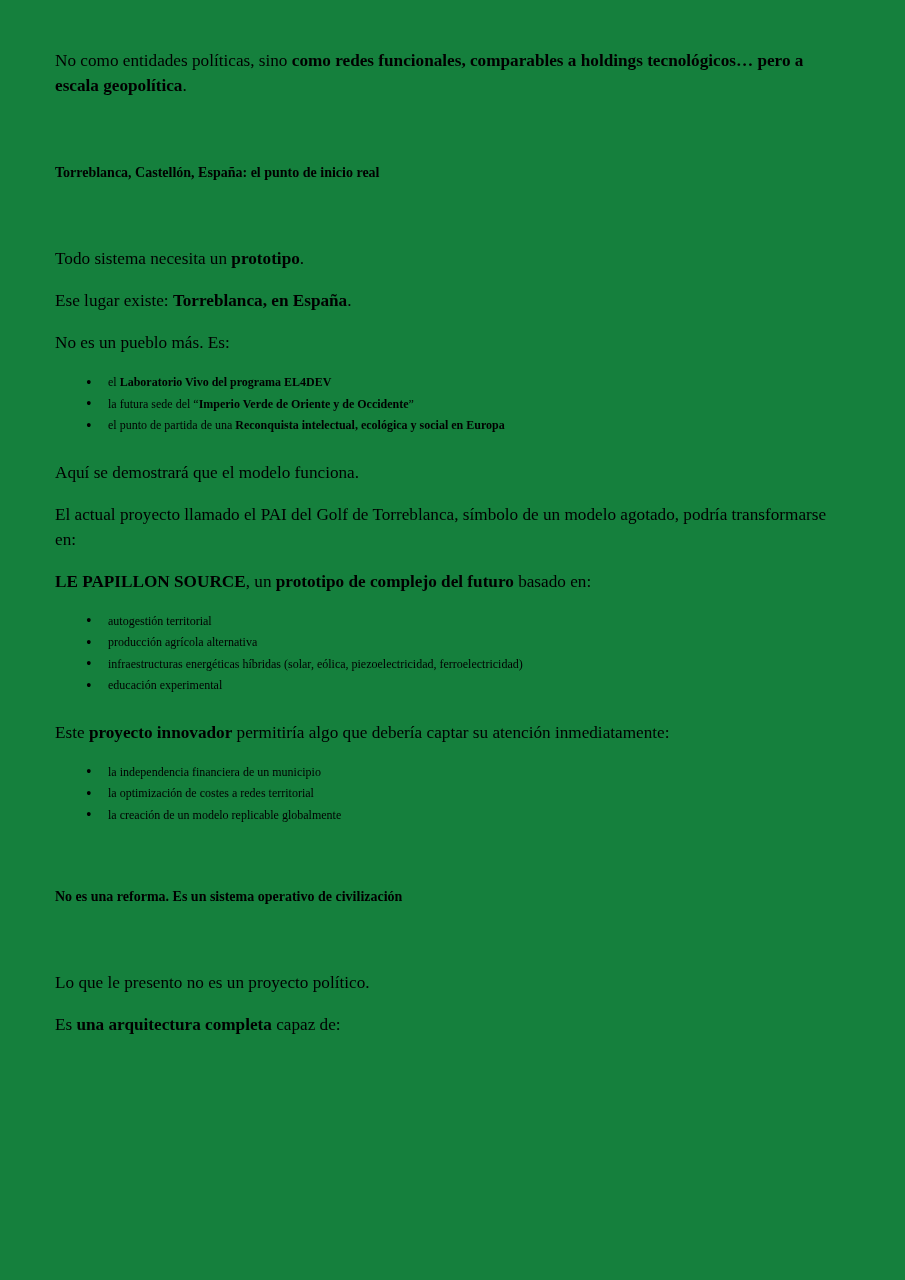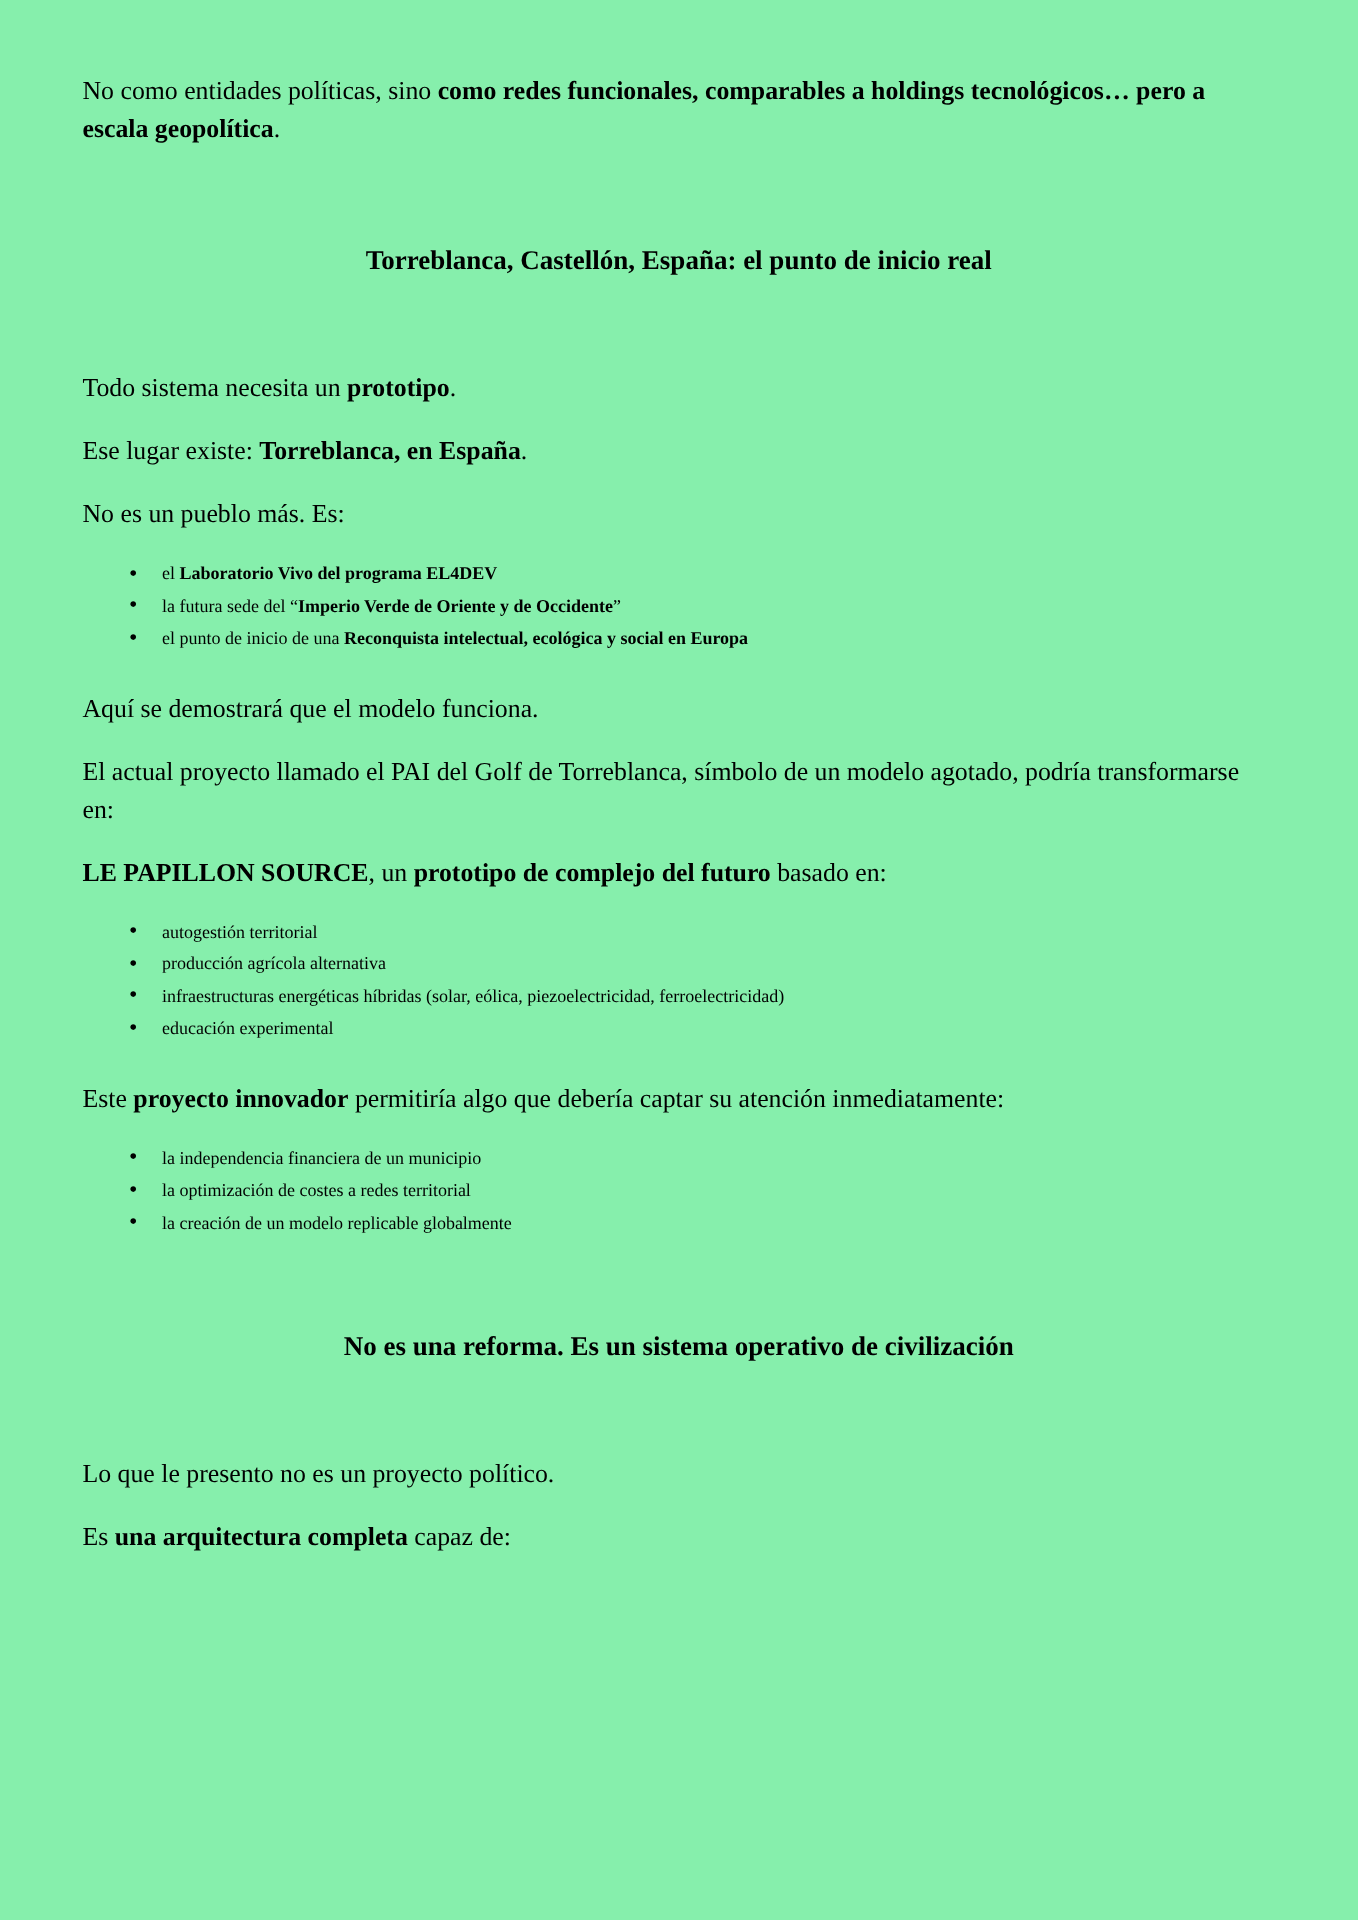--- a/index.html
+++ b/index.html
@@ -11,38 +11,37 @@
     width: 905px;
     height: 1280px;
     font-family: "Liberation Serif", "DejaVu Serif", serif;
     color: #000000;
     -webkit-font-smoothing: antialiased;
   }
   .page {
     position: relative;
     width: 905px;
     height: 1280px;
-    background: #86efac;
+    background: #15803d;
     overflow: hidden;
     box-sizing: border-box;
     padding: 48px 55px 0 55px;
   }
   .para {
     font-size: 17.2px;
     line-height: 25px;
     margin: 0 0 17px 0;
     text-align: left;
     max-width: 797px;
   }
   .heading {
-    font-size: 18px;
+    font-size: 14px;
     font-weight: bold;
     line-height: 22px;
     margin: 0;
-    text-align: center;
   }
   .heading-block {
     margin: 60px 0 62px 0;
   }
   .heading-block.first {
     margin-top: 64px;
   }
   b, strong {
     font-weight: bold;
   }
@@ -81,21 +80,21 @@
 
   <p class="para"><span>Todo sistema necesita un </span><b>prototipo</b><span>.</span></p>
 
   <p class="para"><span>Ese lugar existe: </span><b>Torreblanca, en España</b><span>.</span></p>
 
   <p class="para">No es un pueblo más. Es:</p>
 
   <ul class="bullets">
     <li><span>el </span><b>Laboratorio Vivo del programa EL4DEV</b><span></span></li>
     <li><span>la futura sede del “</span><b>Imperio Verde de Oriente y de Occidente</b><span>”</span></li>
-    <li><span>el punto de inicio de una </span><b>Reconquista intelectual, ecológica y social en Europa</b><span></span></li>
+    <li><span>el punto de partida de una </span><b>Reconquista intelectual, ecológica y social en Europa</b><span></span></li>
   </ul>
 
   <div class="spacer-sm"></div>
 
   <p class="para">Aquí se demostrará que el modelo funciona.</p>
 
 
 
   <p class="para">El actual proyecto llamado el PAI del Golf de Torreblanca, símbolo de un modelo agotado, podría transformarse en:</p>
 

